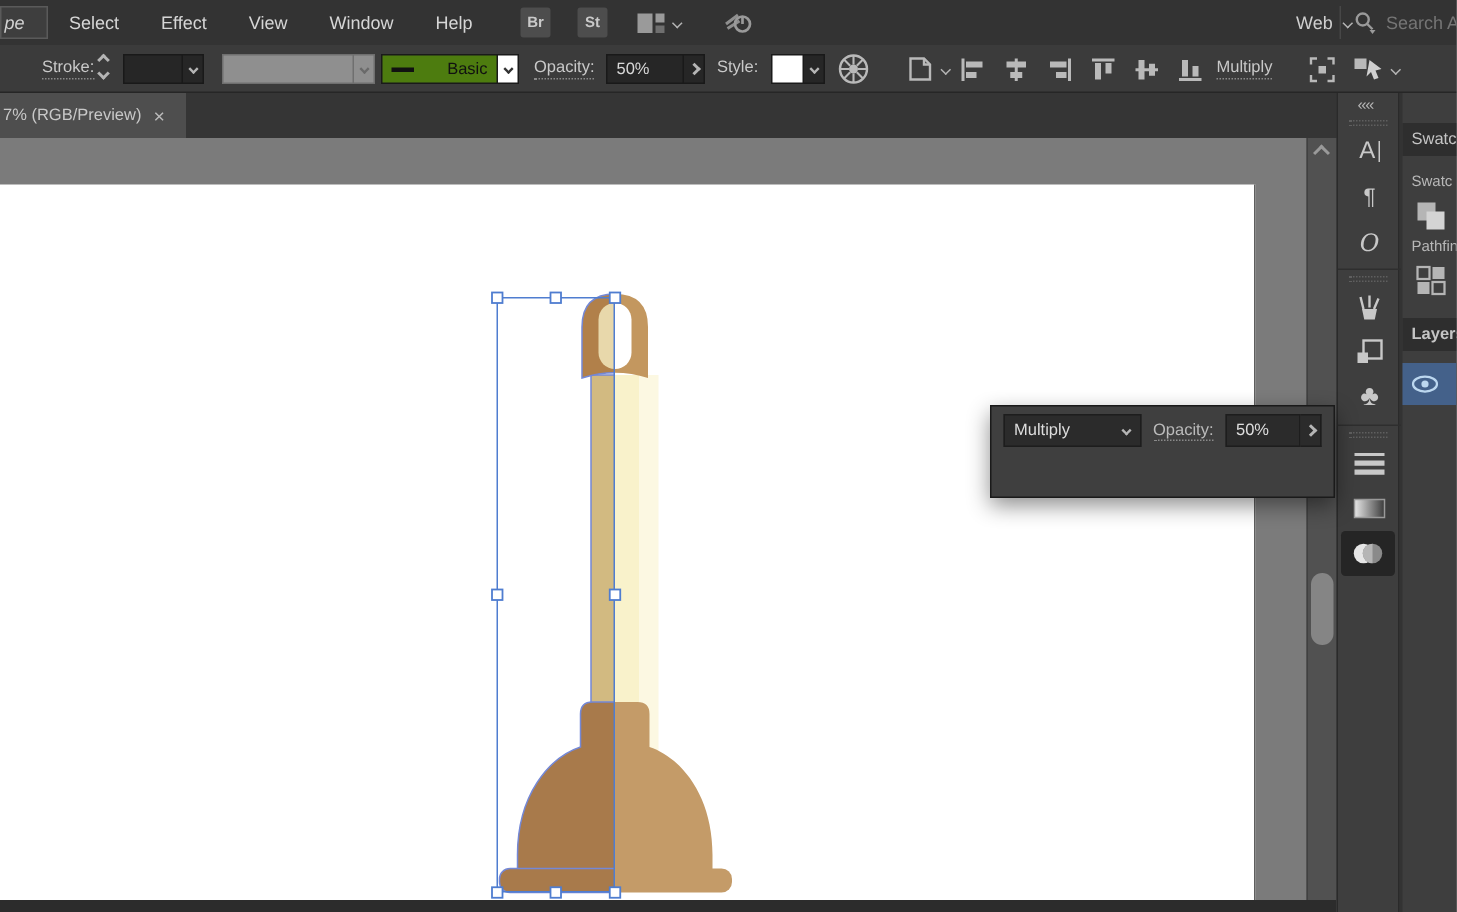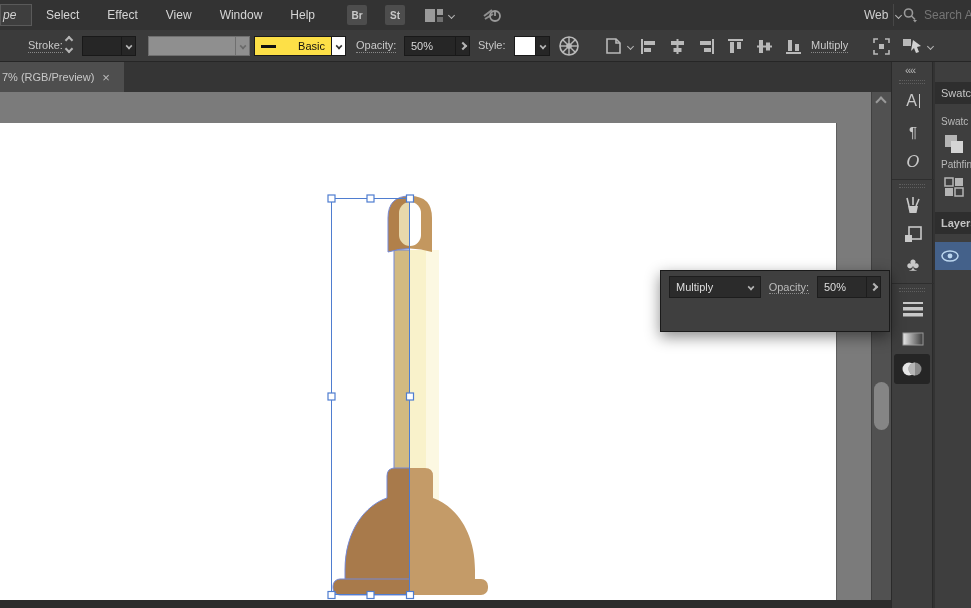--- a/index.html
+++ b/index.html
@@ -128,21 +128,21 @@
     <span class="dnchev"></span>
   </div>
   <div class="abs field" style="left:82px;top:6px;width:40px;"></div>
   <div class="abs fieldchev" style="left:122px;top:6px;">
       <span class="dnchev" style="transform:rotate(225deg) scale(.8);"></span>
     </div>
   <div class="abs" style="left:148px;top:6px;width:88px;height:20px;background:#8f8f8f;border:1px solid #6f6f6f;"></div>
   <div class="abs" style="left:236px;top:6px;width:14px;height:20px;background:#8f8f8f;border:1px solid #6f6f6f;border-left:none;display:flex;align-items:center;justify-content:center;">
       <span class="dnchev" style="border-color:#6a6a6a;transform:rotate(225deg) scale(.8);"></span>
     </div>
-  <div class="abs" style="left:254px;top:6px;width:78px;height:20px;background:#fde047;border:1px solid #1a1a1a;display:flex;align-items:center;gap:22px;padding:0 6px;">
+  <div class="abs" style="left:254px;top:6px;width:78px;height:20px;background:#4d7c0f;border:1px solid #1a1a1a;display:flex;align-items:center;gap:22px;padding:0 6px;">
     <span style="display:block;width:36px;height:3px;background:#111;"></span>
     <span style="color:#111;font-size:11px;">Basic</span>
   </div>
   <div class="abs" style="left:332px;top:6px;width:14px;height:20px;background:#ffffff;border:1px solid #1a1a1a;border-left:none;display:flex;align-items:center;justify-content:center;">
       <span class="dnchev" style="border-color:#333;transform:rotate(225deg) scale(.8);"></span>
     </div>
   <span class="abs ctl-label" style="left:356px;top:9px;">Opacity:</span>
   <div class="abs field" style="left:404px;top:6px;width:52px;padding-left:6px;">50%</div>
   <div class="abs fieldchev" style="left:456px;top:6px;">
       <span class="rchev"></span>

